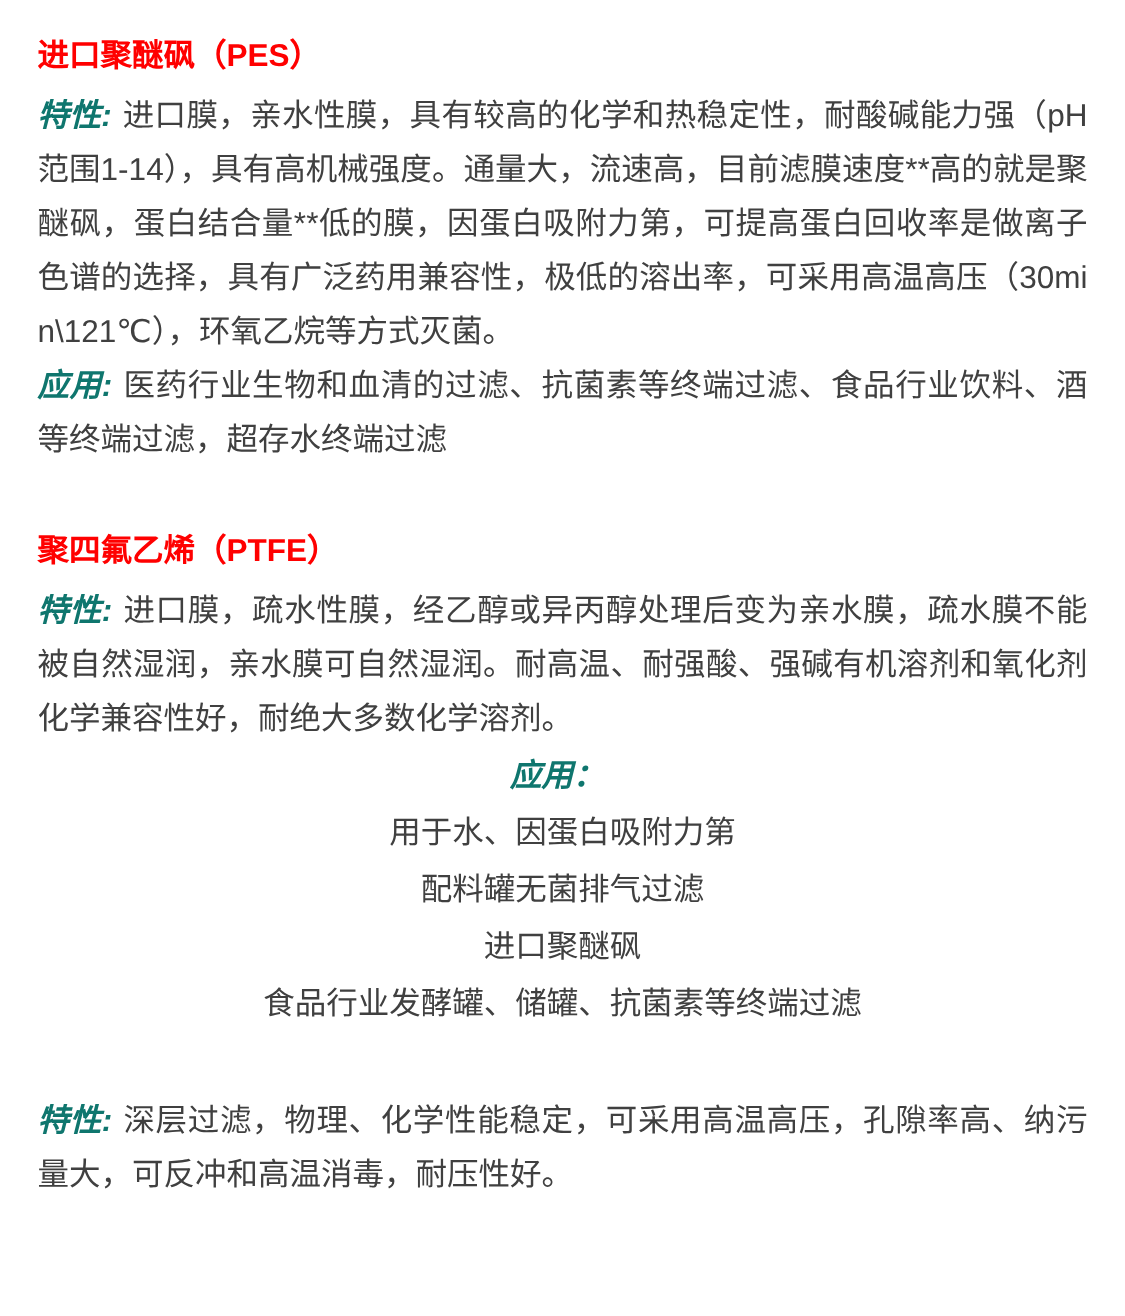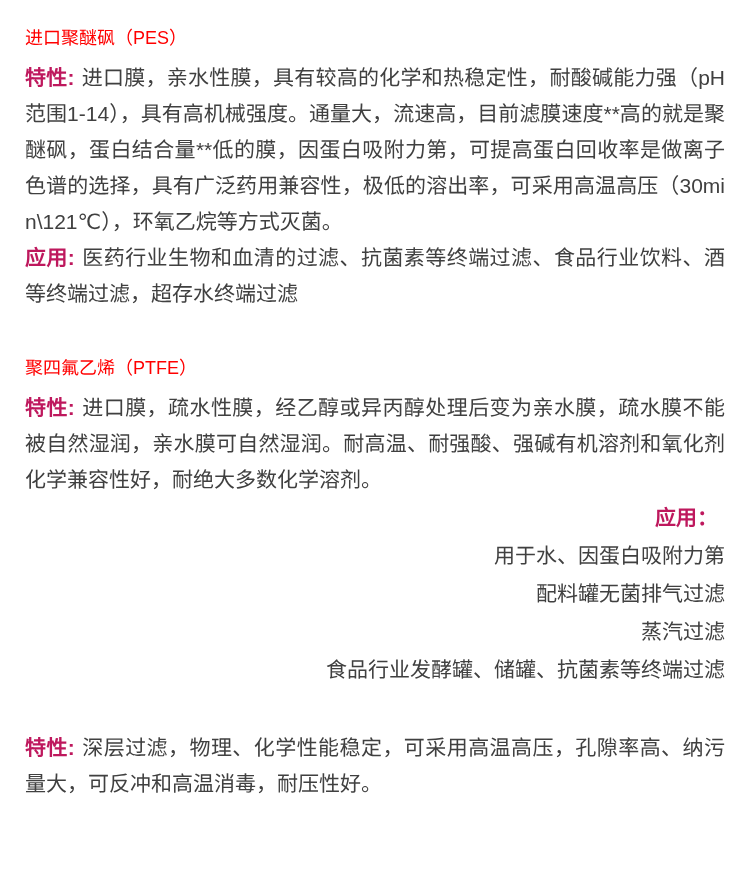--- a/index.html
+++ b/index.html
@@ -25,38 +25,39 @@
     padding: 24px 25px 10px 25px;
   }
   .section {
     margin: 0 0 42px 0;
   }
   .section:last-child {
     margin-bottom: 0;
   }
   .section-title {
     margin: 0 0 8px 0;
-    font-size: 18px;
-    font-weight: 400;
+    font-size: 21px;
+    font-weight: 700;
     line-height: 28px;
     color: var(--heading-color);
   }
   p {
     margin: 0;
     text-align: justify;
     text-justify: inter-ideograph;
     word-break: break-all;
   }
   p.no-justify {
-    text-align: right;
+    text-align: center;
   }
   .para-label {
     font-weight: 700;
-    color: #be185d;
+    color: #0f766e;
     margin-right: 7px;
+    font-style: italic;
   }
   .app-label-line {
     margin-top: 2px;
   }
   .app-list p {
     margin-top: 2px;
   }
 </style>
 </head>
 <body>
@@ -69,21 +70,21 @@
     <p><b class="para-label">应用:</b><span>医药行业生物和血清的过滤、抗菌素等终端过滤、食品行业饮料、酒等终端过滤，超存水终端过滤</span></p>
   </div>
 
   <div class="section">
     <h2 class="section-title">聚四氟乙烯（PTFE）</h2>
     <p><b class="para-label">特性:</b><span>进口膜，疏水性膜，经乙醇或异丙醇处理后变为亲水膜，疏水膜不能被自然湿润，亲水膜可自然湿润。耐高温、耐强酸、强碱有机溶剂和氧化剂化学兼容性好，耐绝大多数化学溶剂。</span></p>
     <p class="no-justify app-label-line"><b class="para-label">应用：</b></p>
     <div class="app-list">
       <p class="no-justify">用于水、因蛋白吸附力第</p>
       <p class="no-justify">配料罐无菌排气过滤</p>
-      <p class="no-justify">蒸汽过滤</p>
+      <p class="no-justify">进口聚醚砜</p>
       <p class="no-justify">食品行业发酵罐、储罐、抗菌素等终端过滤</p>
     </div>
   </div>
 
   <div class="section">
     <p><b class="para-label">特性:</b><span>深层过滤，物理、化学性能稳定，可采用高温高压，孔隙率高、纳污量大，可反冲和高温消毒，耐压性好。</span></p>
   </div>
 
 </div>
 

